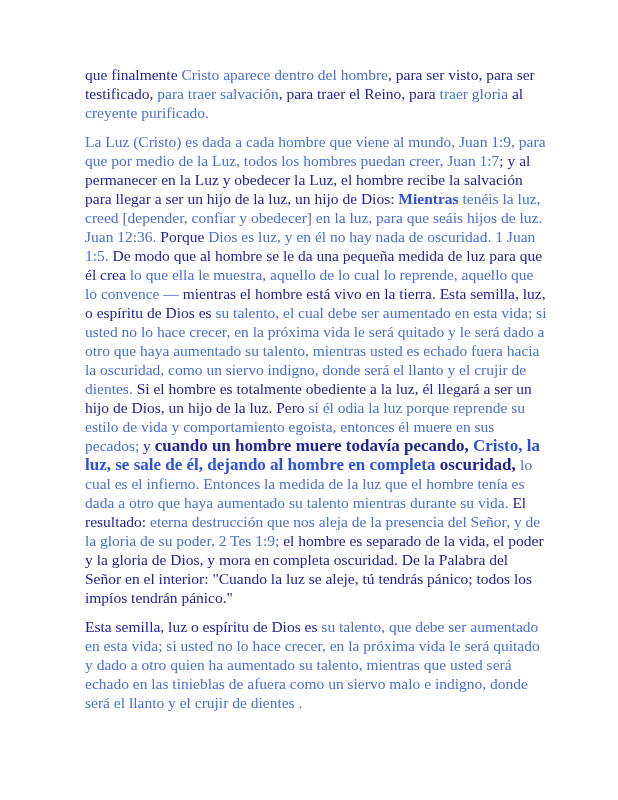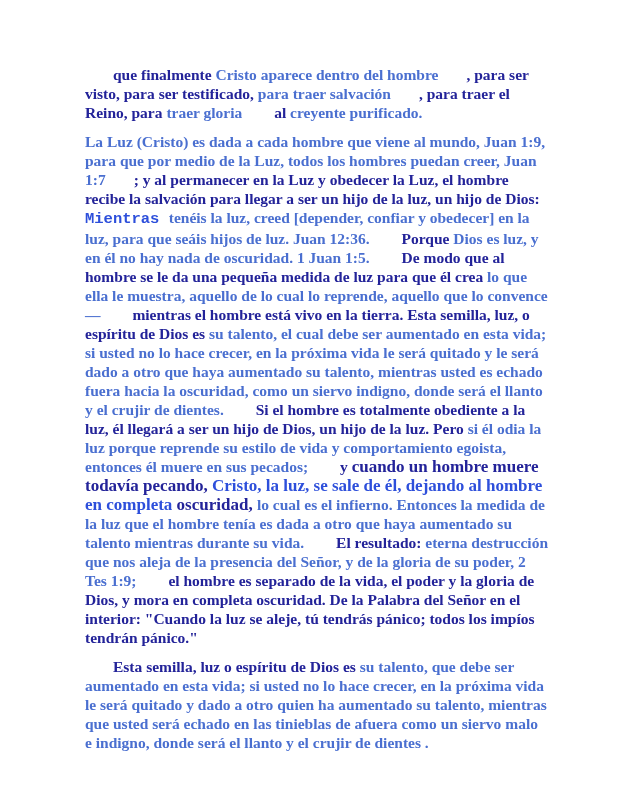--- a/index.html
+++ b/index.html
@@ -23,23 +23,23 @@
   }
   .article{
     width:463px;
   }
   p.para{
     margin:0 0 10px 0;
     font-size:15.5px;
     line-height:19px;
     color:var(--c-regular);
   }
-  .seg-regular{color:var(--c-regular);font-weight:700;}
-  .seg-bold-dark{color:var(--c-dark);font-weight:700;margin-left:28px;}
-  .seg-bold-bright{color:var(--c-bright);font-weight:700;font-family:Liberation Mono, monospace;}
+  .seg-regular{color:var(--c-regular);font-weight:400;}
+  .seg-bold-dark{color:var(--c-dark);font-weight:400;}
+  .seg-bold-bright{color:var(--c-bright);font-weight:700;}
   .seg-bold-dark-large{color:var(--c-dark);font-weight:700;font-size:17px;}
   .seg-bold-bright-large{color:var(--c-bright);font-weight:700;font-size:17px;}
   a.seg-link{color:var(--c-regular);text-decoration:none;cursor:pointer;}
 </style>
 </head>
 <body>
 
 <div class="page">
   <div class="article">
     <p class="para"><span class="seg-bold-dark">que finalmente </span><span class="seg-regular">Cristo aparece dentro del hombre</span><span class="seg-bold-dark">, para ser visto, para ser testificado, </span><span class="seg-regular">para traer salvación</span><span class="seg-bold-dark">, para traer el Reino, para </span><span class="seg-regular">traer gloria </span><span class="seg-bold-dark">al </span><span class="seg-regular">creyente purificado.</span></p>

